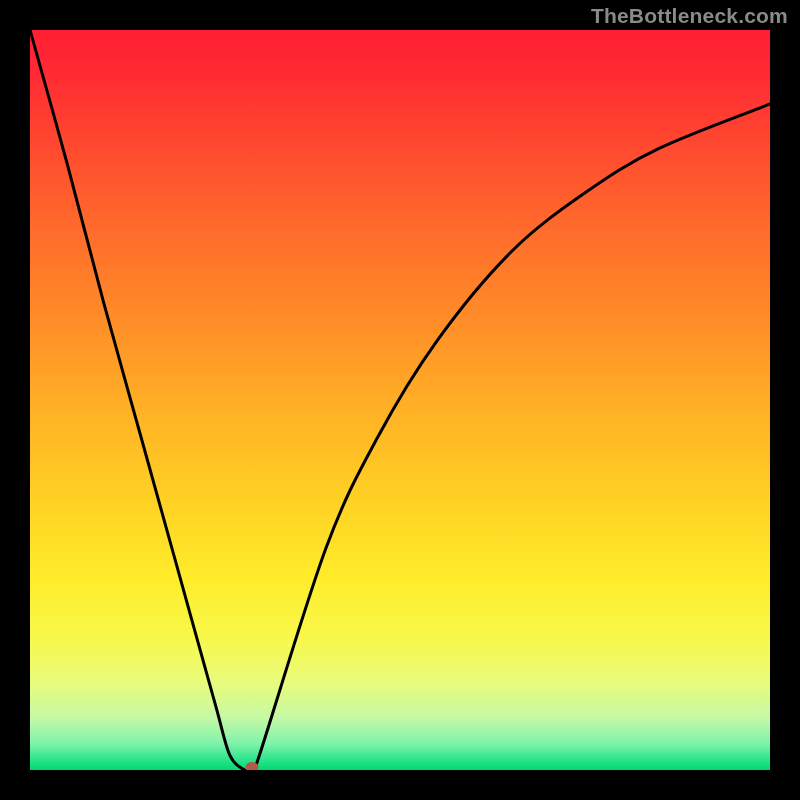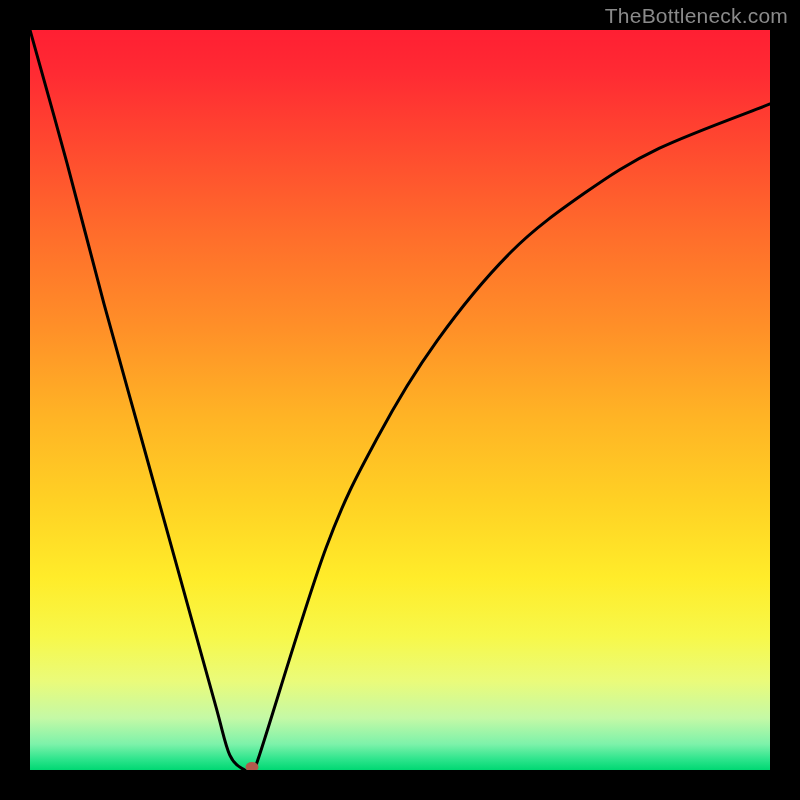--- a/index.html
+++ b/index.html
@@ -23,21 +23,21 @@
     top: 30px;
     right: 30px;
     bottom: 30px;
   }
   .watermark {
     position: absolute;
     top: 4px;
     right: 12px;
     color: #8a8a8a;
     font-size: 21px;
-    font-weight: 400;
+    font-weight: 700;
     letter-spacing: 0.2px;
     pointer-events: none;
   }
   svg { display: block; }
 </style>
 </head>
 <body>
 
 <div class="outer">
   <div class="inner">

